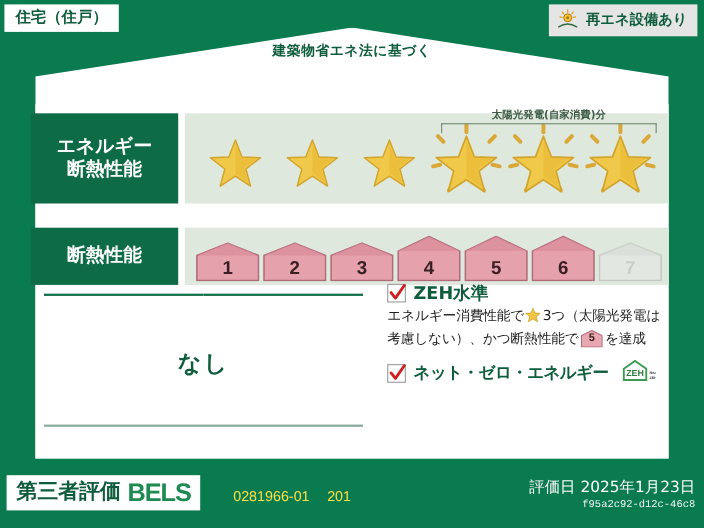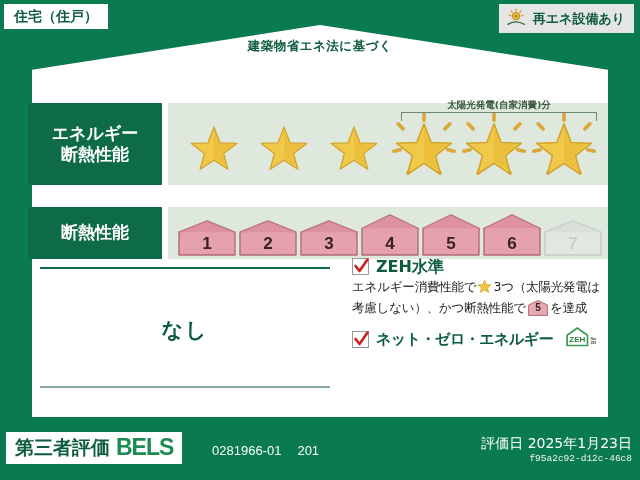--- a/index.html
+++ b/index.html
@@ -178,21 +178,21 @@
     background:#ffffff;padding:4px 9px 5px 9px;
     display:flex;align-items:center;gap:6px;
   }
   .bels-jp{font-size:19px;font-weight:bold;color:#0d5c3c;line-height:1;letter-spacing:0px;}
   .bels-en{
     font-size:23px;font-weight:bold;color:#1d8a52;line-height:1;
     font-family:"Liberation Sans",sans-serif;letter-spacing:-1px;
   }
   .bels-no{
     position:absolute;left:212px;top:20px;
-    color:#ffffff;font-size:13px;line-height:1;
+    color:#fde047;font-size:13px;line-height:1;
     font-family:"Liberation Sans",sans-serif;
   }
   .bels-no .unit{margin-left:16px;}
   .foot-right{
     position:absolute;right:8px;top:12px;text-align:right;color:#ffffff;
   }
   .foot-date{font-size:14px;line-height:1.1;letter-spacing:0px;}
   .foot-hash{
     font-size:9.5px;line-height:1.1;margin-top:3px;letter-spacing:0px;
     font-family:Liberation Mono, monospace;opacity:.95;

